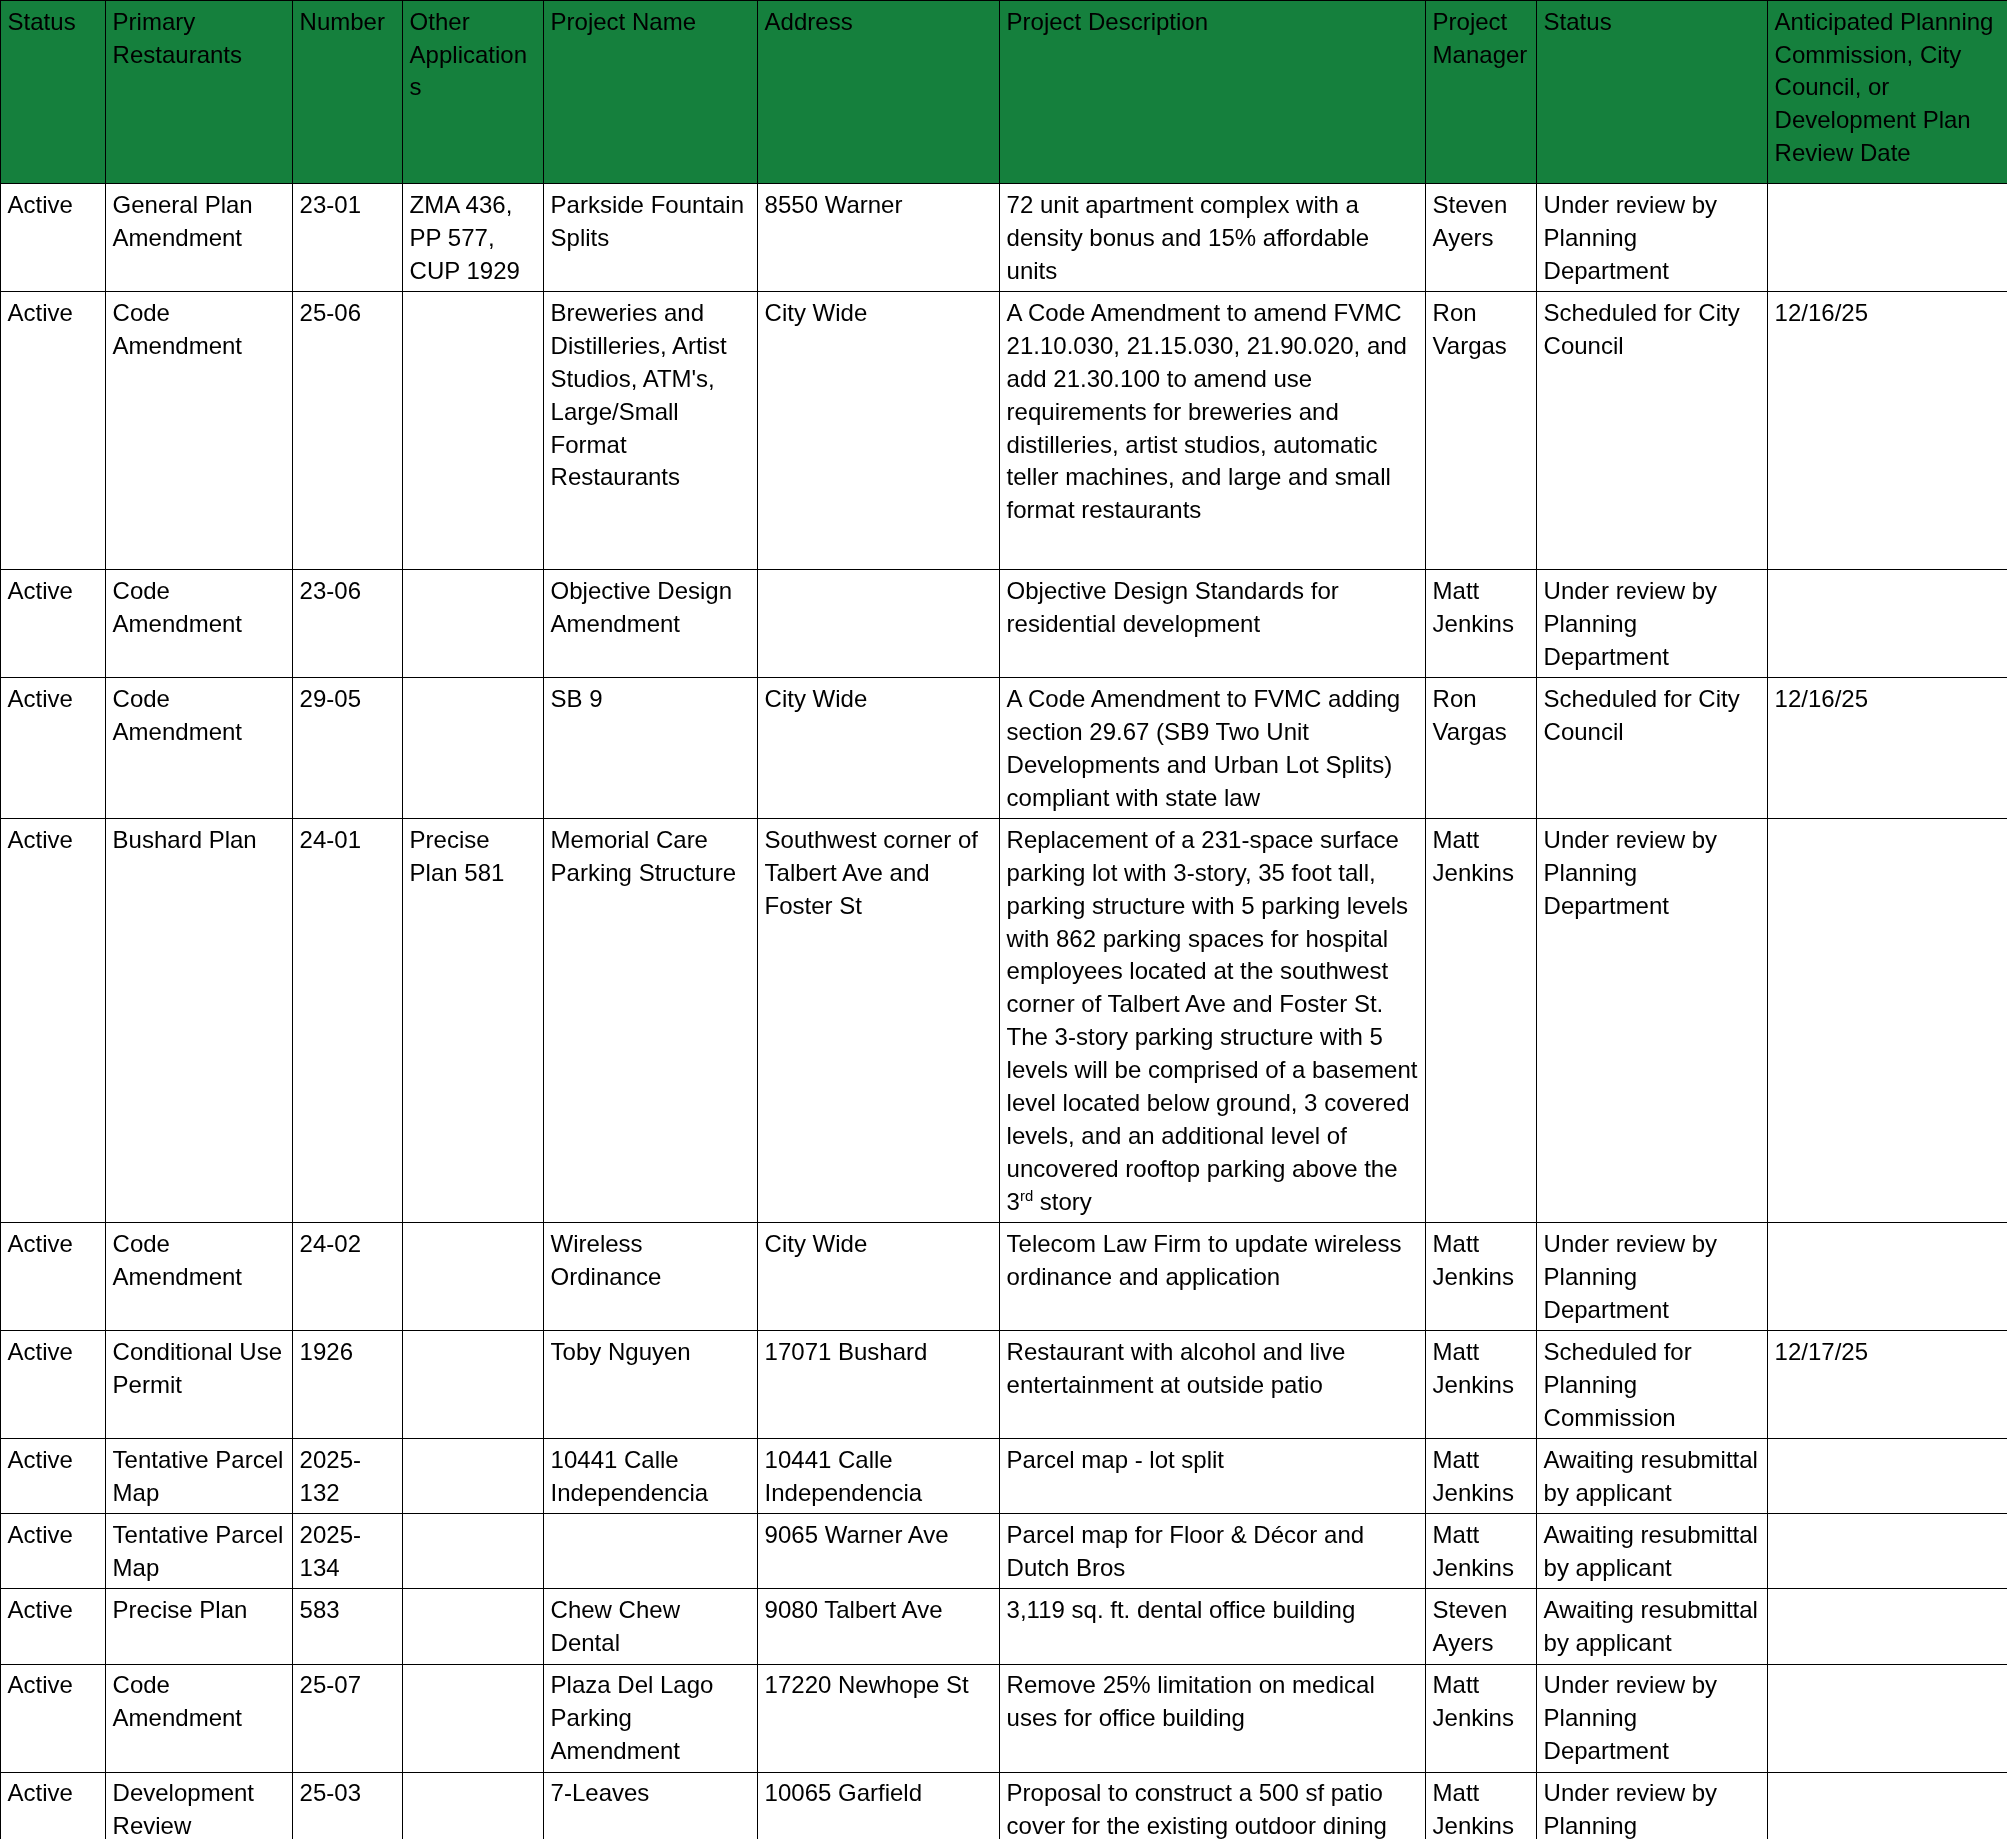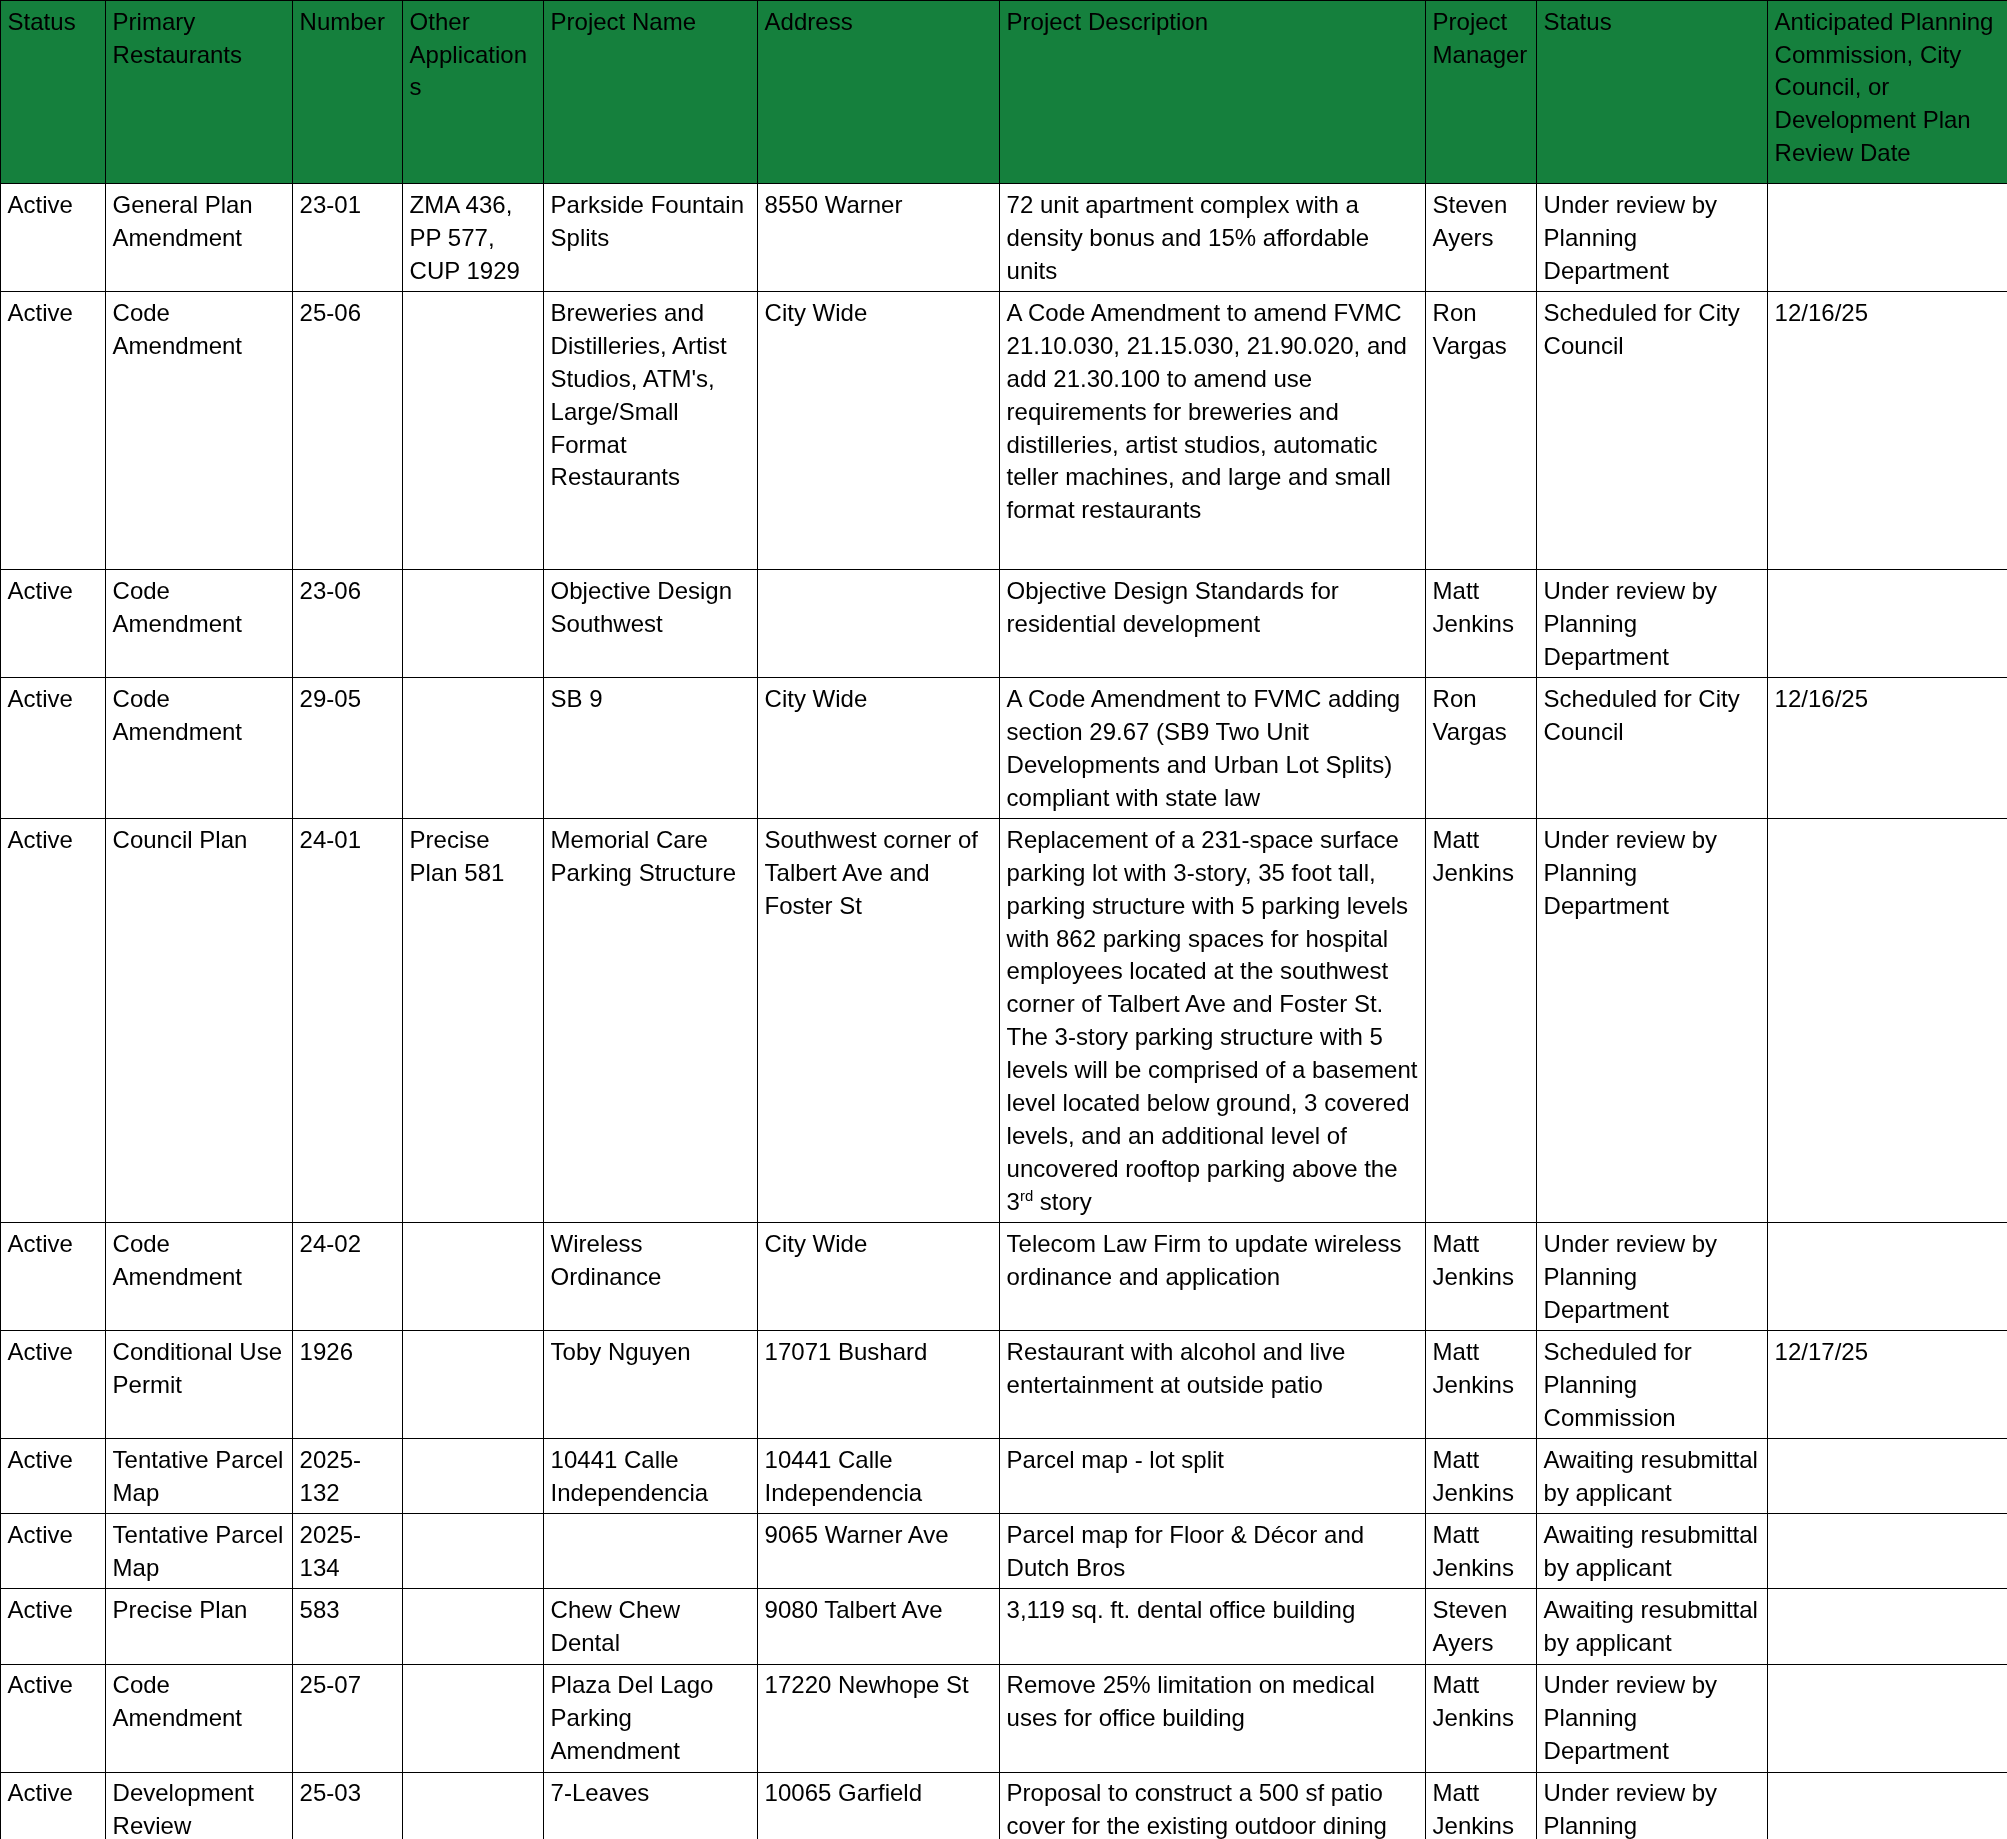--- a/index.html
+++ b/index.html
@@ -119,42 +119,42 @@
       <td>A Code Amendment to amend FVMC 21.10.030, 21.15.030, 21.90.020, and add 21.30.100 to amend use requirements for breweries and distilleries, artist studios, automatic teller machines, and large and small format restaurants</td>
       <td>Ron Vargas</td>
       <td>Scheduled for City Council</td>
       <td>12/16/25</td>
     </tr>
     <tr class="r-h3">
       <td>Active</td>
       <td>Code Amendment</td>
       <td>23-06</td>
       <td></td>
-      <td>Objective Design Southwest</td>
+      <td>Objective Design Amendment</td>
       <td></td>
       <td>Objective Design Standards for residential development</td>
       <td>Matt Jenkins</td>
       <td>Under review by Planning Department</td>
       <td></td>
     </tr>
     <tr class="r-h4">
       <td>Active</td>
       <td>Code Amendment</td>
       <td>29-05</td>
       <td></td>
       <td>SB 9</td>
       <td>City Wide</td>
       <td>A Code Amendment to FVMC adding section 29.67 (SB9 Two Unit Developments and Urban Lot Splits) compliant with state law</td>
       <td>Ron Vargas</td>
       <td>Scheduled for City Council</td>
       <td class="bottom-align">12/16/25</td>
     </tr>
     <tr class="r-h5">
       <td>Active</td>
-      <td>Council Plan</td>
+      <td>Bushard Plan</td>
       <td>24-01</td>
       <td>Precise Plan 581</td>
       <td>Memorial Care Parking Structure</td>
       <td>Southwest corner of Talbert Ave and Foster St</td>
       <td><span>Replacement of a 231-space surface parking lot with 3-story, 35 foot tall, parking structure with 5 parking levels with 862 parking spaces for hospital employees located at the southwest corner of Talbert Ave and Foster St. The 3-story parking structure with 5 levels will be comprised of a basement level located below ground, 3 covered levels, and an additional level of uncovered rooftop parking above the 3</span><sup>rd</sup><span> story</span></td>
       <td>Matt Jenkins</td>
       <td>Under review by Planning Department</td>
       <td></td>
     </tr>
     <tr class="r-h6">

